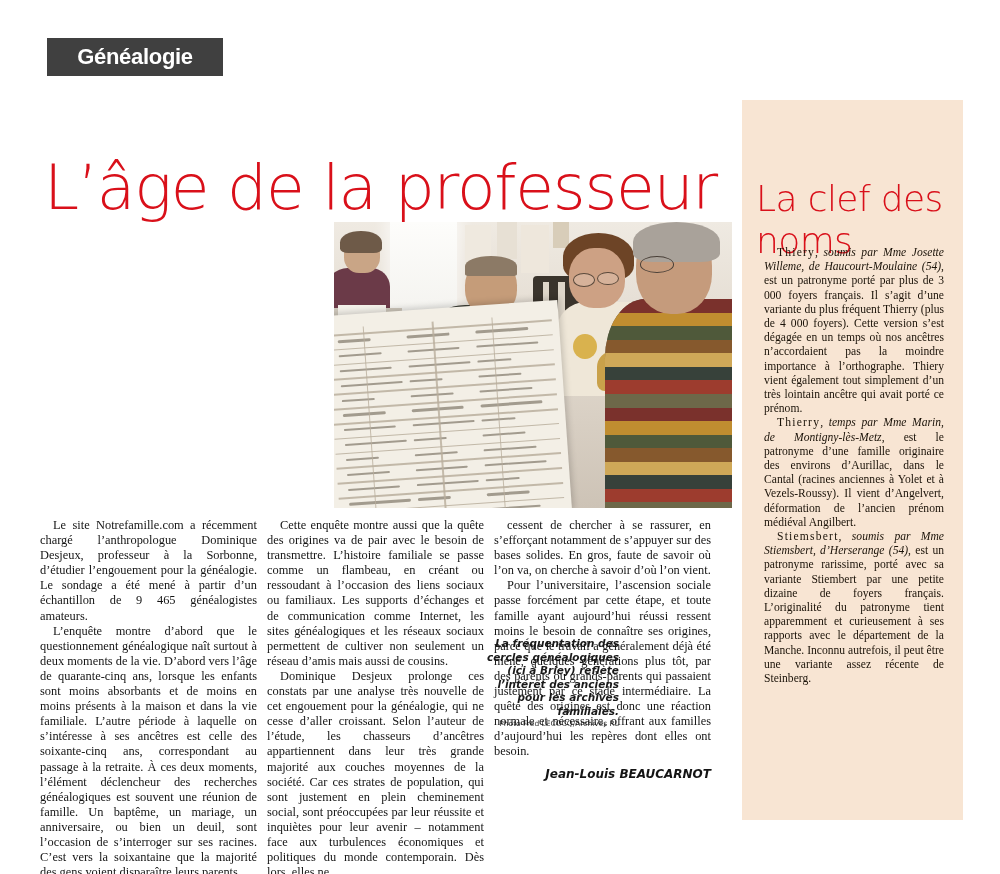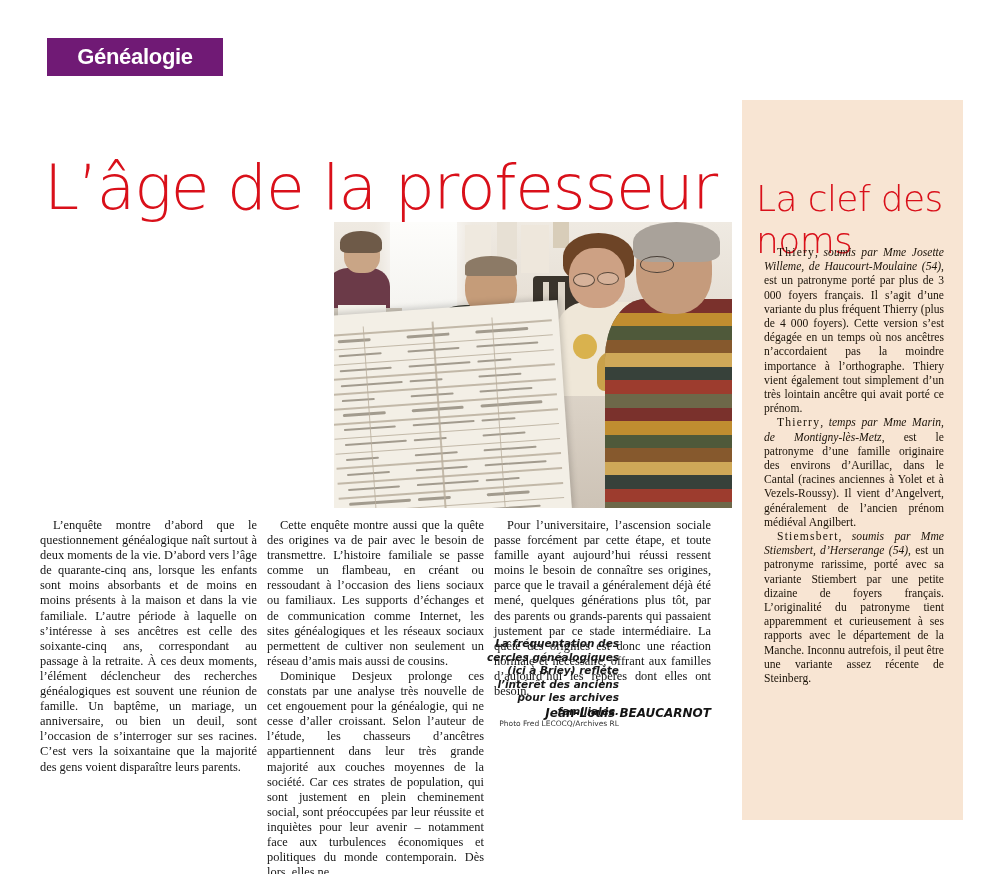--- a/index.html
+++ b/index.html
@@ -16,21 +16,21 @@
     overflow: hidden;
   }
 
   
   #kicker-banner {
     position: absolute;
     left: 47px;
     top: 38px;
     width: 176px;
     height: 38px;
-    background: #701a75;
+    background: #404040;
   }
   #kicker-label {
     position: absolute;
     left: 0; right: 0; top: 50%;
     transform: translateY(-50%);
     text-align: center;
     color: #ffffff;
     font-family: "Liberation Sans", sans-serif;
     font-weight: bold;
     font-size: 22px;
@@ -437,39 +437,41 @@
   </div>
   <figcaption>
     <div id="photo-caption">
       <span>La fréquentation des cercles généalogiques (ici à Briey) reflète l’intérêt des anciens pour les archives familiales.</span>
       <span id="photo-credit">Photo Fred LECOCQ/Archives RL</span>
     </div>
   </figcaption>
 </figure>
 
 <div class="body-col" id="body-col-1">
+  <p>Le site Notrefamille.com a récemment chargé l’anthropologue Dominique Desjeux, professeur à la Sorbonne, d’étudier l’engouement pour la généalogie. Le sondage a été mené à partir d’un échantillon de 9 465 généalogistes amateurs.</p>
   <p>L’enquête montre d’abord que le questionnement généalogique naît surtout à deux moments de la vie. D’abord vers l’âge de quarante-cinq ans, lorsque les enfants sont moins absorbants et de moins en moins présents à la maison et dans la vie familiale. L’autre période à laquelle on s’intéresse à ses ancêtres est celle des soixante-cinq ans, correspondant au passage à la retraite. À ces deux moments, l’élément déclencheur des recherches généalogiques est souvent une réunion de famille. Un baptême, un mariage, un anniversaire, ou bien un deuil, sont l’occasion de s’interroger sur ses racines. C’est vers la soixantaine que la majorité des gens voient disparaître leurs parents.</p>
 </div>
 
 <div class="body-col" id="body-col-2">
   <p>Cette enquête montre aussi que la quête des origines va de pair avec le besoin de transmettre. L’histoire familiale se passe comme un flambeau, en créant ou ressoudant à l’occasion des liens sociaux ou familiaux. Les supports d’échanges et de communication comme Internet, les sites généalogiques et les réseaux sociaux permettent de cultiver non seulement un réseau d’amis mais aussi de cousins.</p>
   <p>Dominique Desjeux prolonge ces constats par une analyse très nouvelle de cet engouement pour la généalogie, qui ne cesse d’aller croissant. Selon l’auteur de l’étude, les chasseurs d’ancêtres appartiennent dans leur très grande majorité aux couches moyennes de la société. Car ces strates de population, qui sont justement en plein cheminement social, sont préoccupées par leur réussite et inquiètes pour leur avenir – notamment face aux turbulences économiques et politiques du monde contemporain. Dès lors, elles ne</p>
 </div>
 
 <div class="body-col" id="body-col-3">
+  <p>cessent de chercher à se rassurer, en s’efforçant notamment de s’appuyer sur des bases solides. En gros, faute de savoir où l’on va, on cherche à savoir d’où l’on vient.</p>
   <p>Pour l’universitaire, l’ascension sociale passe forcément par cette étape, et toute famille ayant aujourd’hui réussi ressent moins le besoin de connaître ses origines, parce que le travail a généralement déjà été mené, quelques générations plus tôt, par des parents ou grands-parents qui passaient justement par ce stade intermédiaire. La quête des origines est donc une réaction normale et nécessaire, offrant aux familles d’aujourd’hui les repères dont elles ont besoin.</p>
   <p id="byline">Jean-Louis BEAUCARNOT</p>
 </div>
 
 <aside id="sidebar">
   <h2 id="sidebar-title">La clef des noms</h2>
   <div id="sidebar-entries">
     <p>
       <span class="entry-name">Thiery</span><span class="entry-submitter">, soumis par Mme Josette Willeme, de Haucourt-Moulaine (54)</span><span>, est un patronyme porté par plus de 3 000 foyers français. Il s’agit d’une variante du plus fréquent Thierry (plus de 4 000 foyers). Cette version s’est dégagée en un temps où nos ancêtres n’accordaient pas la moindre importance à l’orthographe. Thiery vient également tout simplement d’un très lointain ancêtre qui avait porté ce prénom.</span>
     </p>
     <p>
-      <span class="entry-name">Thierry</span><span class="entry-submitter">, temps par Mme Marin, de Montigny-lès-Metz</span><span>, est le patronyme d’une famille originaire des environs d’Aurillac, dans le Cantal (racines anciennes à Yolet et à Vezels-Roussy). Il vient d’Angelvert, généralement de l’ancien prénom médiéval Angilbert.</span>
+      <span class="entry-name">Thierry</span><span class="entry-submitter">, temps par Mme Marin, de Montigny-lès-Metz</span><span>, est le patronyme d’une famille originaire des environs d’Aurillac, dans le Cantal (racines anciennes à Yolet et à Vezels-Roussy). Il vient d’Angelvert, déformation de l’ancien prénom médiéval Angilbert.</span>
     </p>
     <p>
       <span class="entry-name">Stiemsbert</span><span class="entry-submitter">, soumis par Mme Stiemsbert, d’Herserange (54)</span><span>, est un patronyme rarissime, porté avec sa variante Stiembert par une petite dizaine de foyers français. L’originalité du patronyme tient apparemment et curieusement à ses rapports avec le département de la Manche. Inconnu autrefois, il peut être une variante assez récente de Steinberg.</span>
     </p>
   </div>
 </aside>
 
 </body></html>

